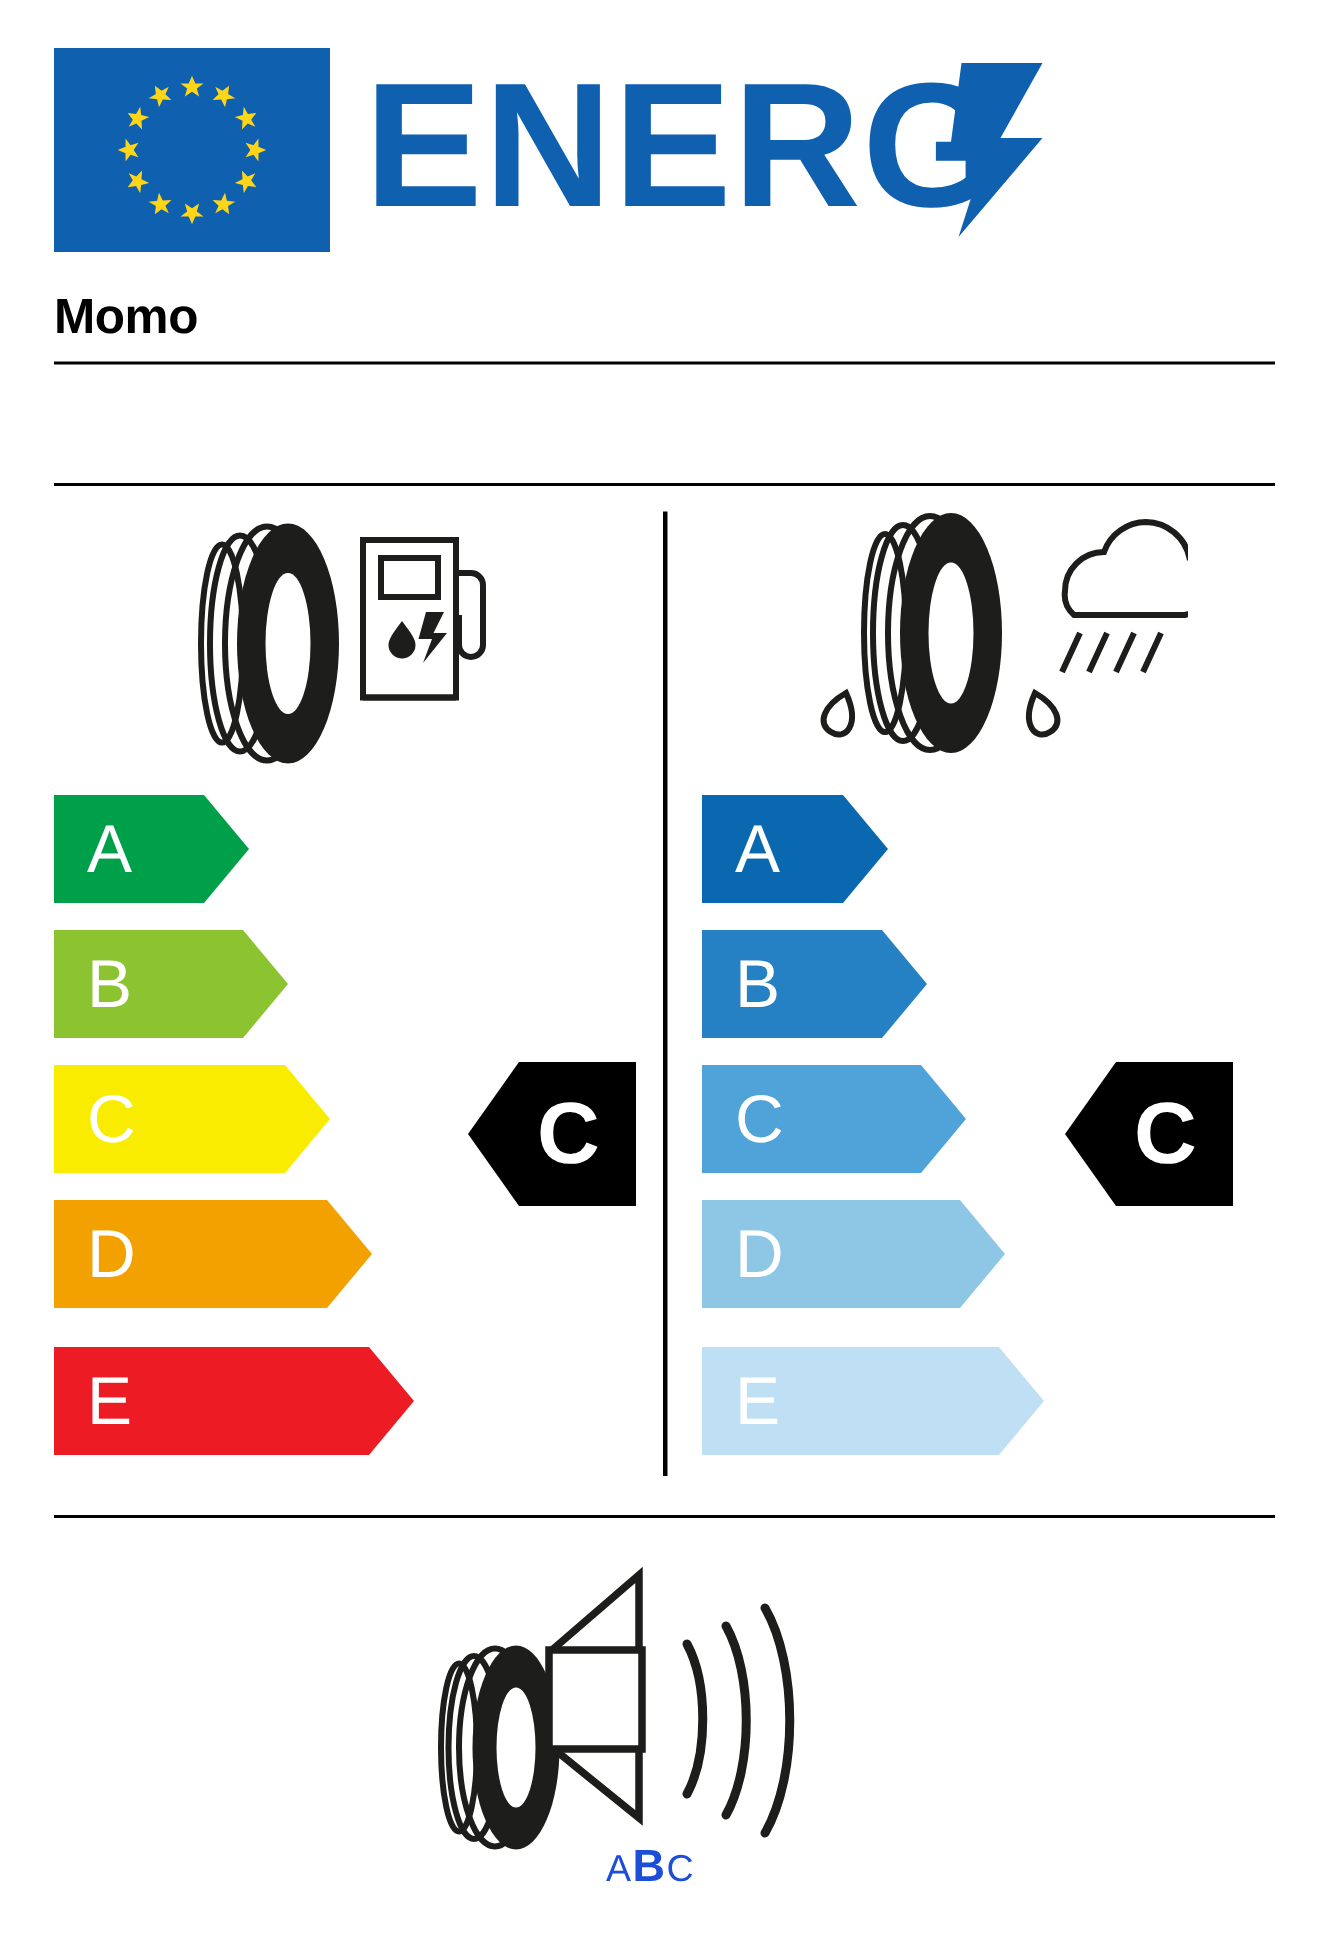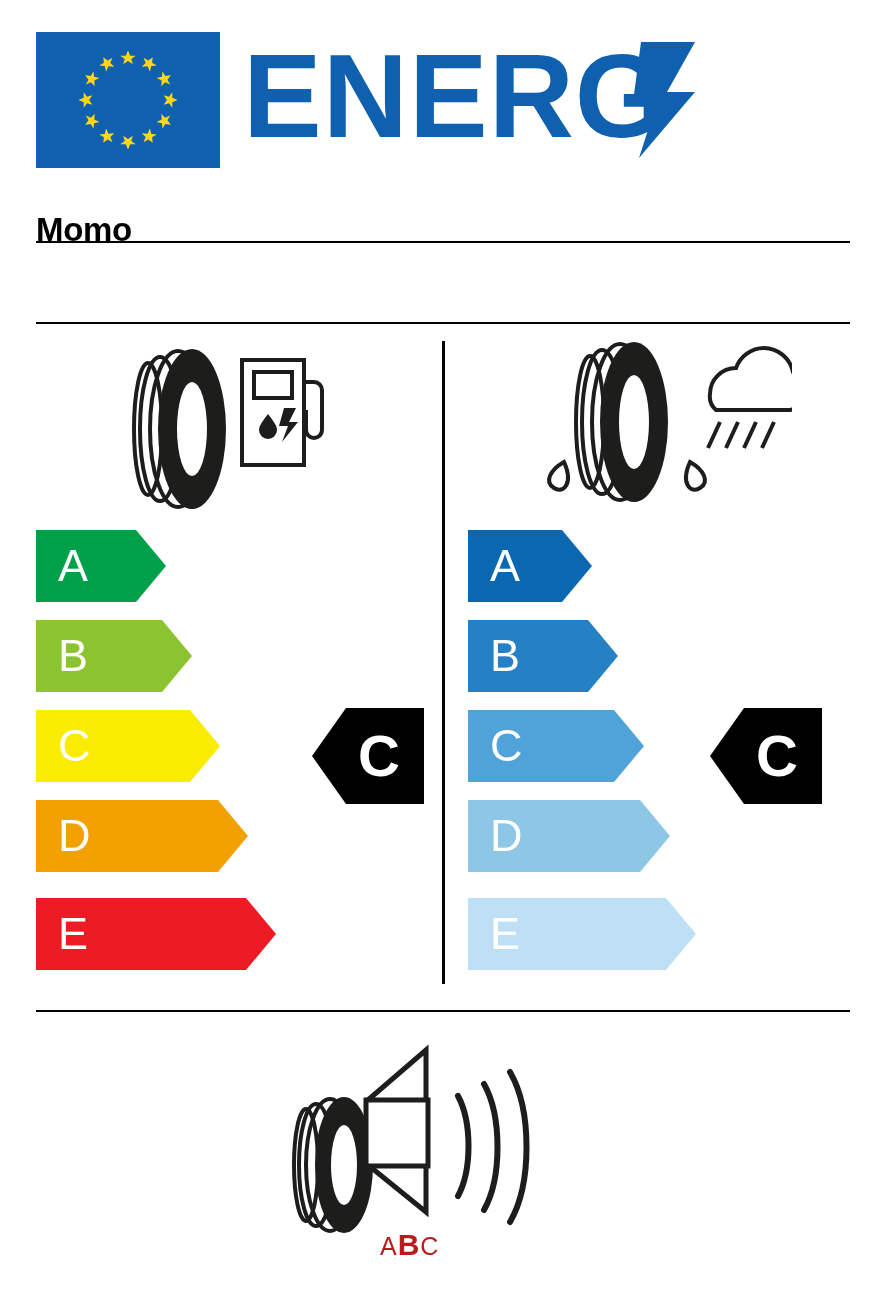--- a/index.html
+++ b/index.html
@@ -45,21 +45,20 @@
   }
 
   .brand-name {
     position: absolute;
     left: 36px;
     top: 192px;
     font-size: 33px;
     font-weight: bold;
     color: #000;
     letter-spacing: -0.3px;
-    margin-top: 19px;
   }
   .rule {
     position: absolute;
     background: #000;
     height: 2px;
   }
   .rule-under-brand { left: 36px; top: 241px; width: 814px; }
   .rule-top-grades  { left: 36px; top: 322px; width: 814px; }
   .rule-bottom      { left: 36px; top: 1010px; width: 814px; }
 
@@ -138,25 +137,25 @@
     position: absolute;
     left: 370px;
     top: 1107px;
     width: 110px;
     text-align: center;
     font-size: 38px;
     color: #000;
   }
   .noise-classes {
     position: absolute;
-    left: 380px;
+    left: 404px;
     top: 1228px;
     width: 100px;
     font-size: 25px;
-    color: #b91c1c;
+    color: #1d4ed8;
     letter-spacing: 1px;
   }
   .noise-classes b {
     font-size: 30px;
     font-weight: bold;
   }
 </style>
 </head>
 <body>
 

